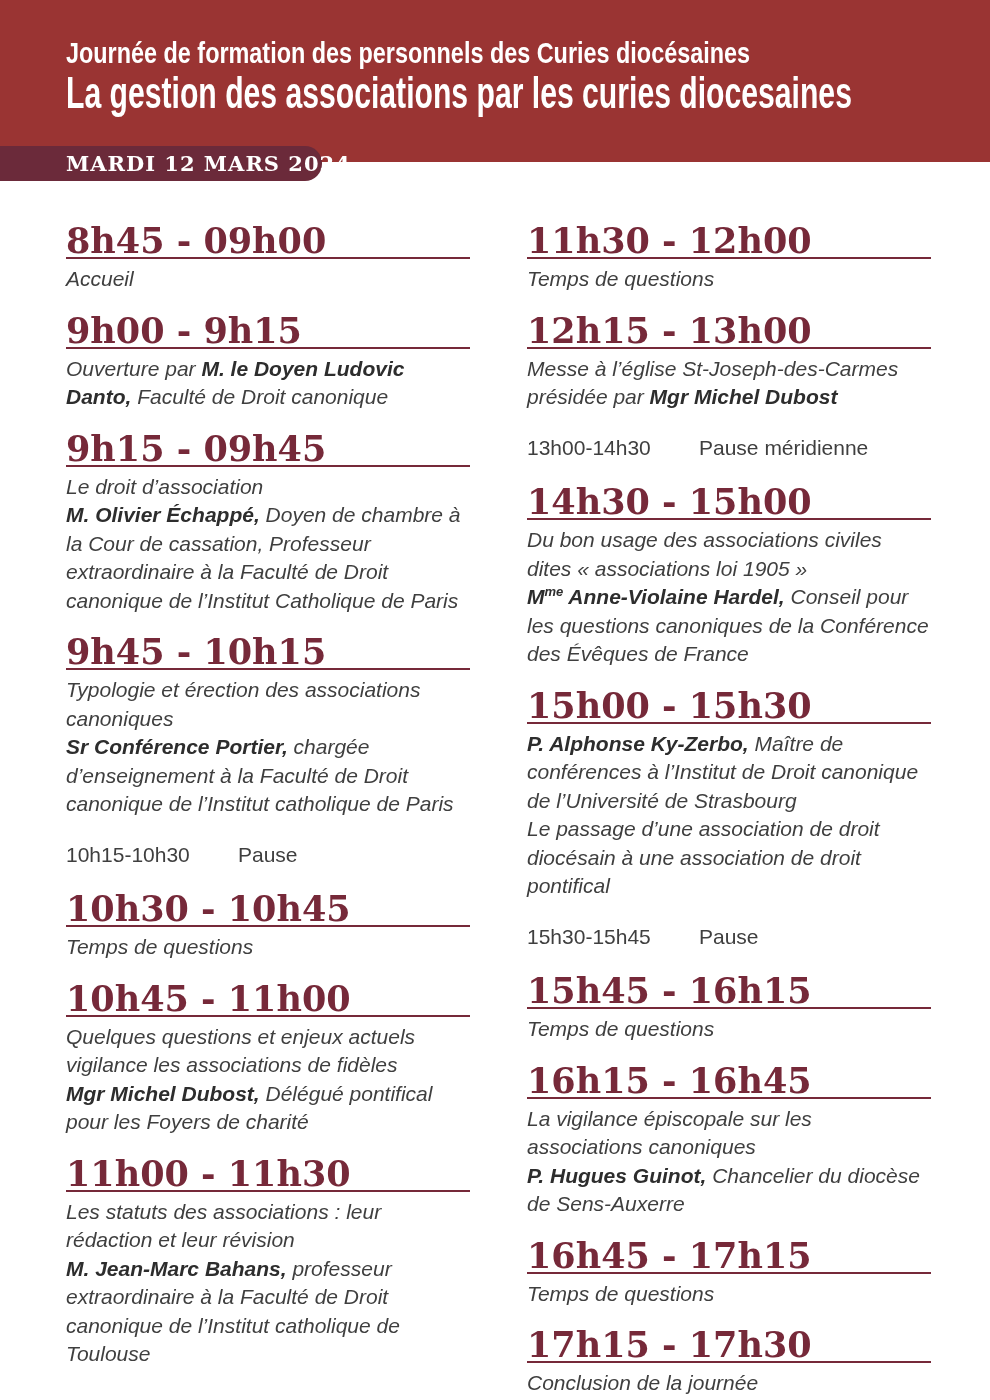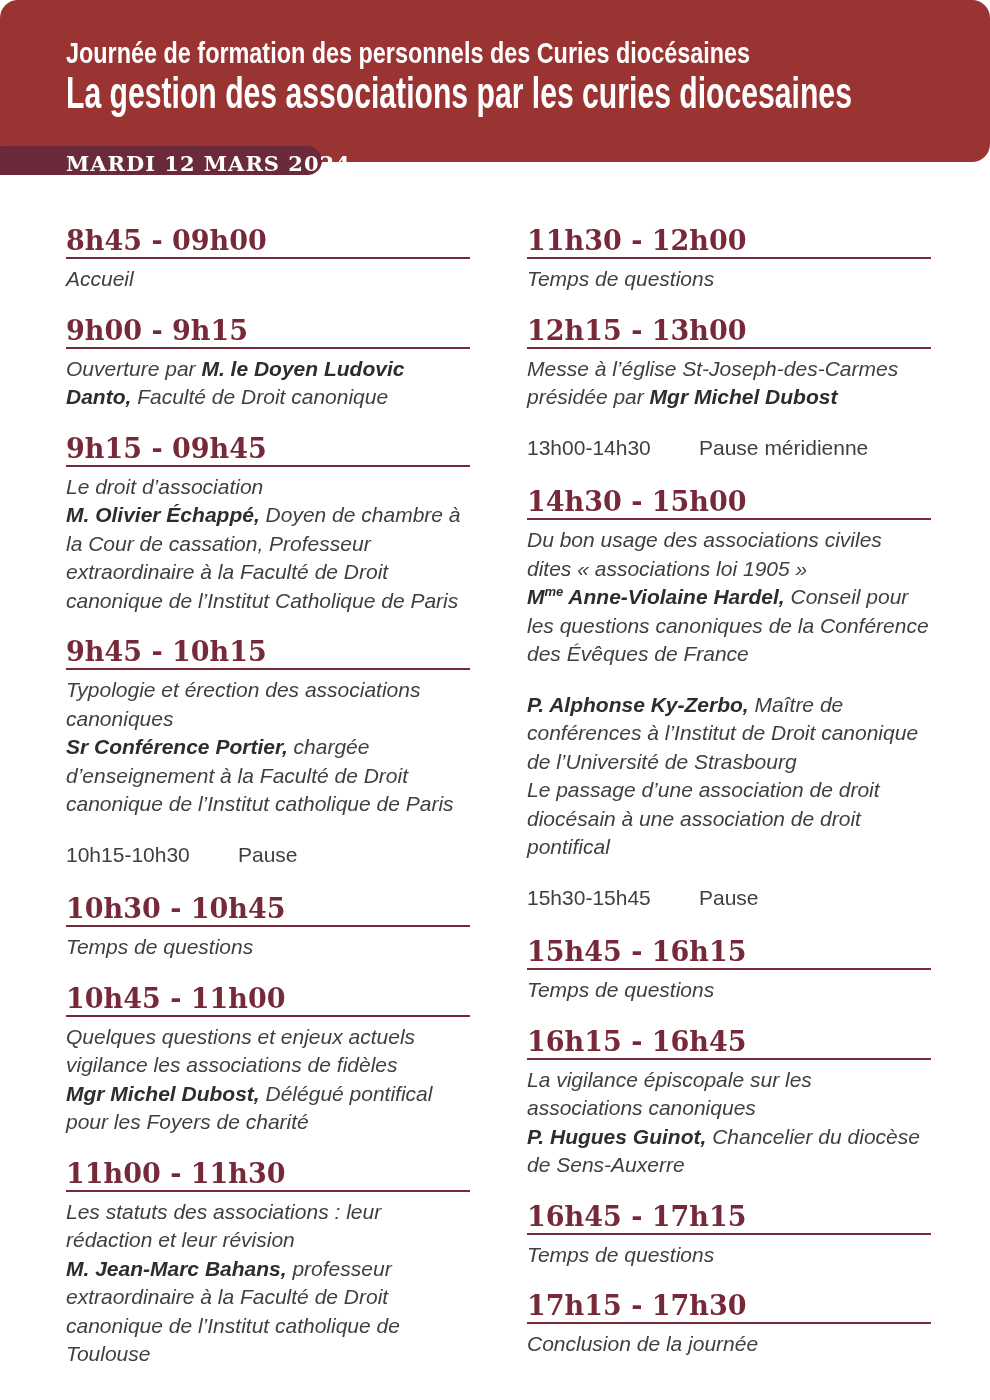--- a/index.html
+++ b/index.html
@@ -10,48 +10,47 @@
   html,body{width:990px; height:1400px;}
   body{
     background:var(--page-bg,#fff);
     font-family:"Liberation Sans", sans-serif;
     position:relative; overflow:hidden;
   }
   
   .banner{
     position:absolute; top:0; left:0; width:990px; height:162px;
     background:var(--banner-bg,#9a3433);
-    border-radius:18px;
   }
   .banner-inner{ padding:36px 0 0 66px; color:#fff; }
   .title-l1{
     font-weight:bold; font-size:30px; line-height:33px; white-space:nowrap;
     transform:scaleX(0.78); transform-origin:0 50%;
   }
   .title-l2{
     font-weight:bold; font-size:45px; line-height:46px; white-space:nowrap;
     margin-top:1px; transform:scaleX(0.67); transform-origin:0 50%;
   }
   
   .date-badge{
-    position:absolute; top:146px; left:0; height:29px; width:322px;
+    position:absolute; top:146px; left:0; height:35px; width:322px;
     background:var(--badge-bg,#6b2a3a);
     border-radius:0 17px 17px 0;
     color:#fff; font-family:"DejaVu Serif", serif; font-weight:bold;
     font-size:21px; line-height:35px; letter-spacing:1px;
     padding-left:66px; white-space:nowrap;
   }
   
   .col{ position:absolute; top:226px; width:404px; }
   .col-left{ left:66px; }
   .col-right{ left:527px; }
   .session{ margin-bottom:22px; }
   .session-time{
     font-family:"DejaVu Serif", serif; font-weight:bold;
-    font-size:27px; line-height:30px; color:var(--heading,#762939);
+    font-size:35px; line-height:30px; color:var(--heading,#762939);
     padding-bottom:1px; border-bottom:2px solid var(--heading,#762939);
   }
   .session-desc{ margin-top:6px; font-size:21px; line-height:28.5px; color:var(--body-text,#3f3f3f);font-style:italic; }
   .session-desc .bold{ font-weight:bold; color:var(--bold-text,#2d2d2d); }
   .session-desc sup{ font-size:13px; line-height:0; }
   .pause-row{ margin:14px 0 25px 0; font-size:21px; line-height:28.5px; color:var(--body-text,#3f3f3f); }
   .pause-time{ display:inline-block; width:172px; }
 </style>
 </head>
 <body>
@@ -129,20 +128,21 @@
     </div>
     <div class="pause-row"><span class="pause-time">13h00-14h30</span><span class="pause-label">Pause méridienne</span></div>
     <div class="session">
       <div class="session-time">14h30 - 15h00</div>
       <div class="session-desc">
         <div class="para"><span>Du bon usage des associations civiles dites « associations loi 1905 »</span></div>
         <div class="para"><span class="bold">M</span><sup class="bold">me</sup><span class="bold"> Anne-Violaine Hardel,</span><span> Conseil pour les questions canoniques de la Conférence des Évêques de France</span></div>
       </div>
     </div>
     <div class="session">
+      <div class="session-time">15h00 - 15h30</div>
       <div class="session-desc">
         <div class="para"><span class="bold">P. Alphonse Ky-Zerbo,</span><span> Maître de conférences à l’Institut de Droit canonique de l’Université de Strasbourg</span></div>
         <div class="para"><span>Le passage d’une association de droit diocésain à une association de droit pontifical</span></div>
       </div>
     </div>
     <div class="pause-row"><span class="pause-time">15h30-15h45</span><span class="pause-label">Pause</span></div>
     <div class="session">
       <div class="session-time">15h45 - 16h15</div>
       <div class="session-desc">
         <div class="para"><span>Temps de questions</span></div>

